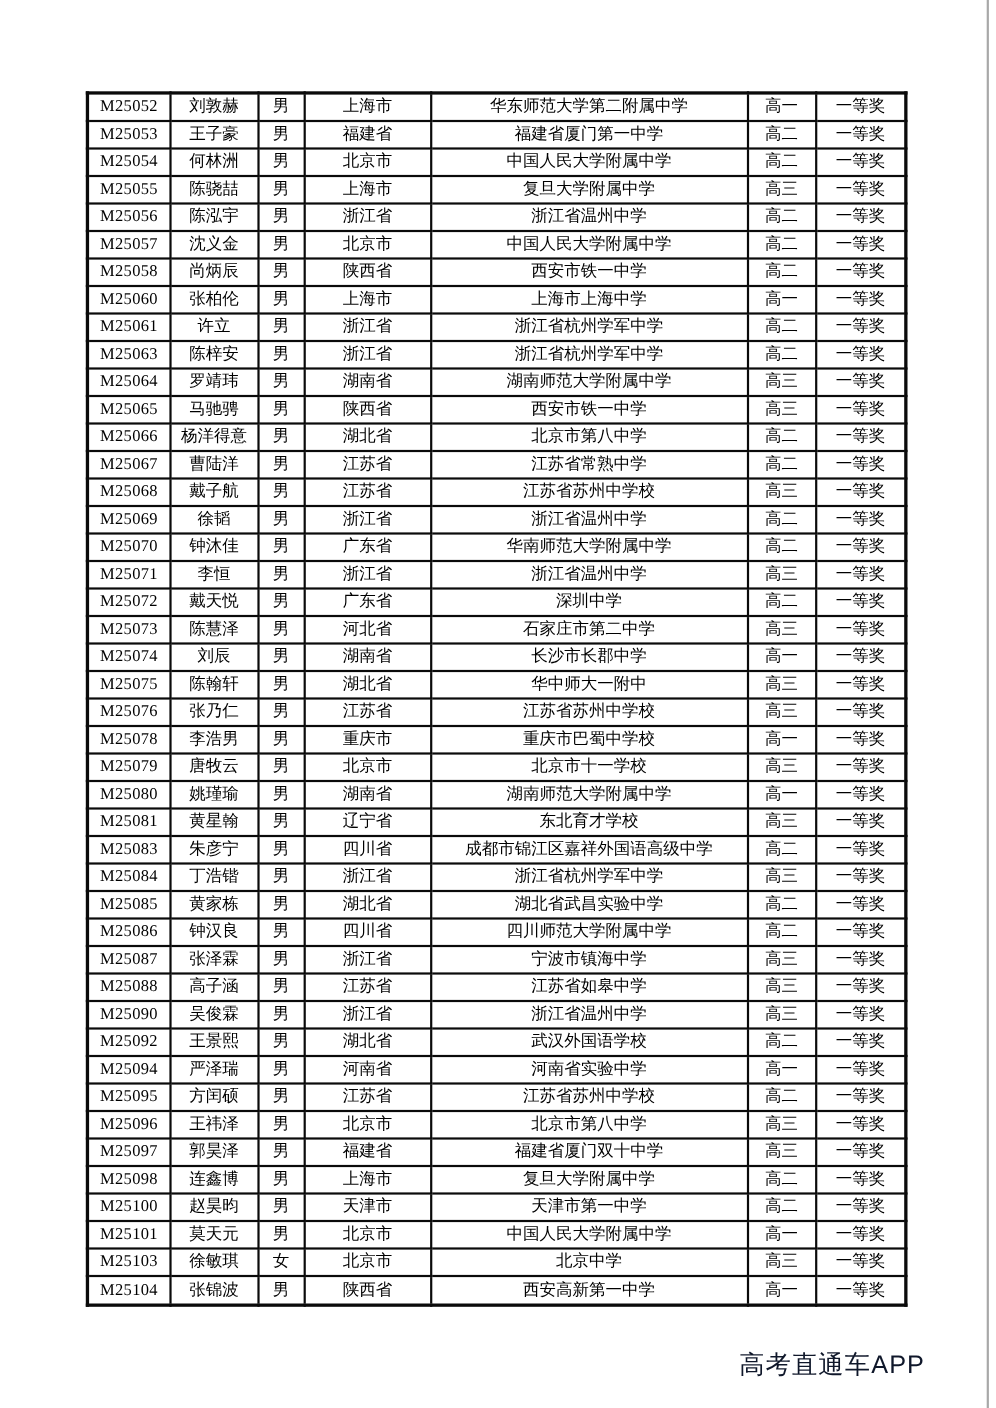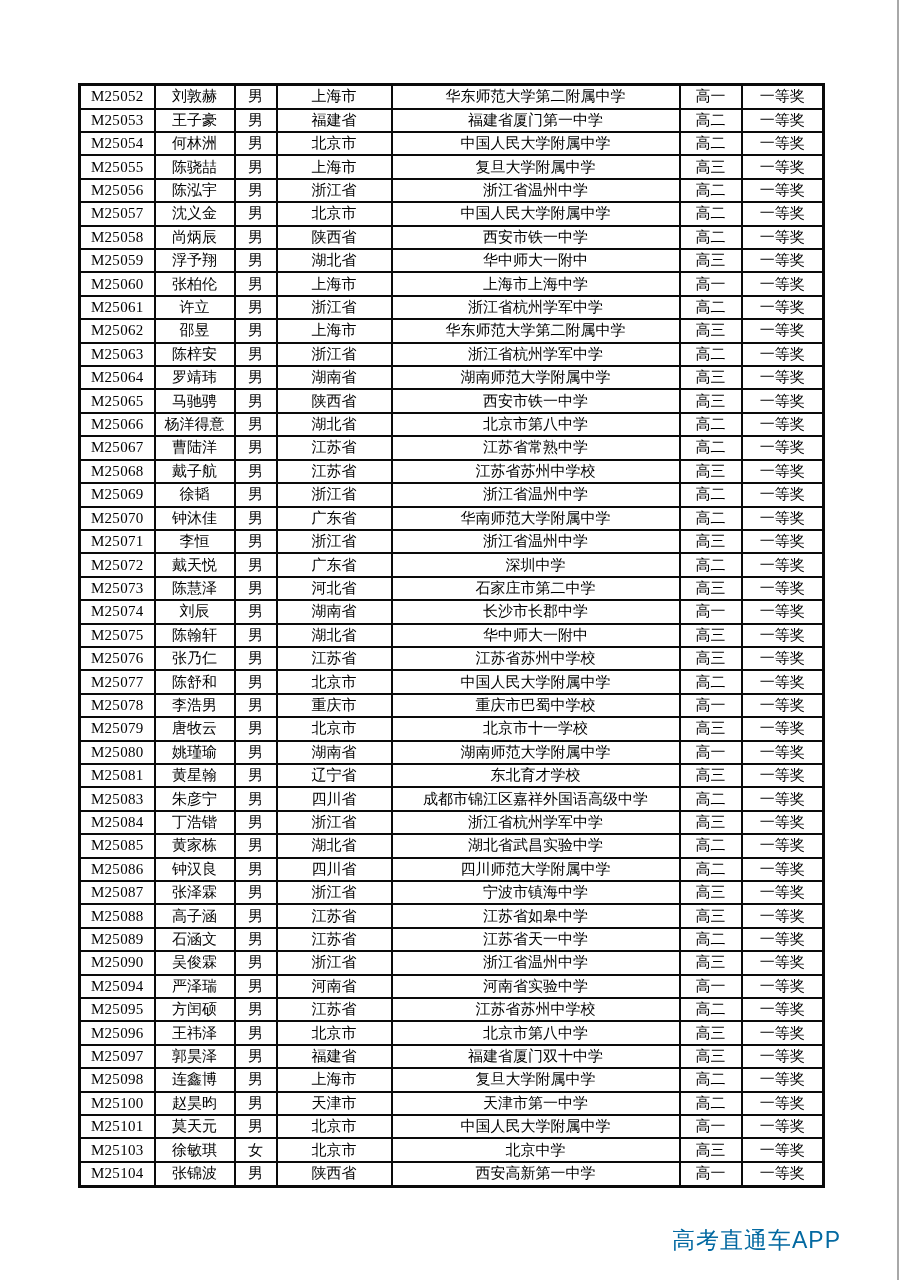--- a/index.html
+++ b/index.html
@@ -39,21 +39,21 @@
     left: 897px; top: 0;
     width: 2px; height: 1280px;
     background: #a8a8a8;
   }
   .watermark {
     position: absolute;
     top: 1225px;
     right: 24px;
     font-family: "Liberation Sans", "DejaVu Sans", sans-serif;
     font-size: 23px;
-    color: #0369a1;
+    color: #0f172a;
     letter-spacing: 1px;
   }
 </style>
 </head>
 <body>
 
 <div class="page">
 
   <div class="award-table-wrap">
     <table class="award-table">
@@ -124,214 +124,187 @@
           <tr>
             <td class="col-id">M25058</td>
             <td class="col-name">尚炳辰</td>
             <td class="col-gender">男</td>
             <td class="col-province">陕西省</td>
             <td class="col-school">西安市铁一中学</td>
             <td class="col-grade">高二</td>
             <td class="col-award">一等奖</td>
           </tr>
           <tr>
-            <td class="col-id">M25059</td>
-            <td class="col-name">浮予翔</td>
+            <td class="col-id">M25060</td>
+            <td class="col-name">张柏伦</td>
+            <td class="col-gender">男</td>
+            <td class="col-province">上海市</td>
+            <td class="col-school">上海市上海中学</td>
+            <td class="col-grade">高一</td>
+            <td class="col-award">一等奖</td>
+          </tr>
+          <tr>
+            <td class="col-id">M25061</td>
+            <td class="col-name">许立</td>
+            <td class="col-gender">男</td>
+            <td class="col-province">浙江省</td>
+            <td class="col-school">浙江省杭州学军中学</td>
+            <td class="col-grade">高二</td>
+            <td class="col-award">一等奖</td>
+          </tr>
+          <tr>
+            <td class="col-id">M25063</td>
+            <td class="col-name">陈梓安</td>
+            <td class="col-gender">男</td>
+            <td class="col-province">浙江省</td>
+            <td class="col-school">浙江省杭州学军中学</td>
+            <td class="col-grade">高二</td>
+            <td class="col-award">一等奖</td>
+          </tr>
+          <tr>
+            <td class="col-id">M25064</td>
+            <td class="col-name">罗靖玮</td>
+            <td class="col-gender">男</td>
+            <td class="col-province">湖南省</td>
+            <td class="col-school">湖南师范大学附属中学</td>
+            <td class="col-grade">高三</td>
+            <td class="col-award">一等奖</td>
+          </tr>
+          <tr>
+            <td class="col-id">M25065</td>
+            <td class="col-name">马驰骋</td>
+            <td class="col-gender">男</td>
+            <td class="col-province">陕西省</td>
+            <td class="col-school">西安市铁一中学</td>
+            <td class="col-grade">高三</td>
+            <td class="col-award">一等奖</td>
+          </tr>
+          <tr>
+            <td class="col-id">M25066</td>
+            <td class="col-name">杨洋得意</td>
+            <td class="col-gender">男</td>
+            <td class="col-province">湖北省</td>
+            <td class="col-school">北京市第八中学</td>
+            <td class="col-grade">高二</td>
+            <td class="col-award">一等奖</td>
+          </tr>
+          <tr>
+            <td class="col-id">M25067</td>
+            <td class="col-name">曹陆洋</td>
+            <td class="col-gender">男</td>
+            <td class="col-province">江苏省</td>
+            <td class="col-school">江苏省常熟中学</td>
+            <td class="col-grade">高二</td>
+            <td class="col-award">一等奖</td>
+          </tr>
+          <tr>
+            <td class="col-id">M25068</td>
+            <td class="col-name">戴子航</td>
+            <td class="col-gender">男</td>
+            <td class="col-province">江苏省</td>
+            <td class="col-school">江苏省苏州中学校</td>
+            <td class="col-grade">高三</td>
+            <td class="col-award">一等奖</td>
+          </tr>
+          <tr>
+            <td class="col-id">M25069</td>
+            <td class="col-name">徐韬</td>
+            <td class="col-gender">男</td>
+            <td class="col-province">浙江省</td>
+            <td class="col-school">浙江省温州中学</td>
+            <td class="col-grade">高二</td>
+            <td class="col-award">一等奖</td>
+          </tr>
+          <tr>
+            <td class="col-id">M25070</td>
+            <td class="col-name">钟沐佳</td>
+            <td class="col-gender">男</td>
+            <td class="col-province">广东省</td>
+            <td class="col-school">华南师范大学附属中学</td>
+            <td class="col-grade">高二</td>
+            <td class="col-award">一等奖</td>
+          </tr>
+          <tr>
+            <td class="col-id">M25071</td>
+            <td class="col-name">李恒</td>
+            <td class="col-gender">男</td>
+            <td class="col-province">浙江省</td>
+            <td class="col-school">浙江省温州中学</td>
+            <td class="col-grade">高三</td>
+            <td class="col-award">一等奖</td>
+          </tr>
+          <tr>
+            <td class="col-id">M25072</td>
+            <td class="col-name">戴天悦</td>
+            <td class="col-gender">男</td>
+            <td class="col-province">广东省</td>
+            <td class="col-school">深圳中学</td>
+            <td class="col-grade">高二</td>
+            <td class="col-award">一等奖</td>
+          </tr>
+          <tr>
+            <td class="col-id">M25073</td>
+            <td class="col-name">陈慧泽</td>
+            <td class="col-gender">男</td>
+            <td class="col-province">河北省</td>
+            <td class="col-school">石家庄市第二中学</td>
+            <td class="col-grade">高三</td>
+            <td class="col-award">一等奖</td>
+          </tr>
+          <tr>
+            <td class="col-id">M25074</td>
+            <td class="col-name">刘辰</td>
+            <td class="col-gender">男</td>
+            <td class="col-province">湖南省</td>
+            <td class="col-school">长沙市长郡中学</td>
+            <td class="col-grade">高一</td>
+            <td class="col-award">一等奖</td>
+          </tr>
+          <tr>
+            <td class="col-id">M25075</td>
+            <td class="col-name">陈翰轩</td>
             <td class="col-gender">男</td>
             <td class="col-province">湖北省</td>
             <td class="col-school">华中师大一附中</td>
             <td class="col-grade">高三</td>
             <td class="col-award">一等奖</td>
           </tr>
           <tr>
-            <td class="col-id">M25060</td>
-            <td class="col-name">张柏伦</td>
-            <td class="col-gender">男</td>
-            <td class="col-province">上海市</td>
-            <td class="col-school">上海市上海中学</td>
-            <td class="col-grade">高一</td>
-            <td class="col-award">一等奖</td>
-          </tr>
-          <tr>
-            <td class="col-id">M25061</td>
-            <td class="col-name">许立</td>
-            <td class="col-gender">男</td>
-            <td class="col-province">浙江省</td>
-            <td class="col-school">浙江省杭州学军中学</td>
-            <td class="col-grade">高二</td>
-            <td class="col-award">一等奖</td>
-          </tr>
-          <tr>
-            <td class="col-id">M25062</td>
-            <td class="col-name">邵昱</td>
-            <td class="col-gender">男</td>
-            <td class="col-province">上海市</td>
-            <td class="col-school">华东师范大学第二附属中学</td>
-            <td class="col-grade">高三</td>
-            <td class="col-award">一等奖</td>
-          </tr>
-          <tr>
-            <td class="col-id">M25063</td>
-            <td class="col-name">陈梓安</td>
-            <td class="col-gender">男</td>
-            <td class="col-province">浙江省</td>
-            <td class="col-school">浙江省杭州学军中学</td>
-            <td class="col-grade">高二</td>
-            <td class="col-award">一等奖</td>
-          </tr>
-          <tr>
-            <td class="col-id">M25064</td>
-            <td class="col-name">罗靖玮</td>
+            <td class="col-id">M25076</td>
+            <td class="col-name">张乃仁</td>
+            <td class="col-gender">男</td>
+            <td class="col-province">江苏省</td>
+            <td class="col-school">江苏省苏州中学校</td>
+            <td class="col-grade">高三</td>
+            <td class="col-award">一等奖</td>
+          </tr>
+          <tr>
+            <td class="col-id">M25078</td>
+            <td class="col-name">李浩男</td>
+            <td class="col-gender">男</td>
+            <td class="col-province">重庆市</td>
+            <td class="col-school">重庆市巴蜀中学校</td>
+            <td class="col-grade">高一</td>
+            <td class="col-award">一等奖</td>
+          </tr>
+          <tr>
+            <td class="col-id">M25079</td>
+            <td class="col-name">唐牧云</td>
+            <td class="col-gender">男</td>
+            <td class="col-province">北京市</td>
+            <td class="col-school">北京市十一学校</td>
+            <td class="col-grade">高三</td>
+            <td class="col-award">一等奖</td>
+          </tr>
+          <tr>
+            <td class="col-id">M25080</td>
+            <td class="col-name">姚瑾瑜</td>
             <td class="col-gender">男</td>
             <td class="col-province">湖南省</td>
             <td class="col-school">湖南师范大学附属中学</td>
-            <td class="col-grade">高三</td>
-            <td class="col-award">一等奖</td>
-          </tr>
-          <tr>
-            <td class="col-id">M25065</td>
-            <td class="col-name">马驰骋</td>
-            <td class="col-gender">男</td>
-            <td class="col-province">陕西省</td>
-            <td class="col-school">西安市铁一中学</td>
-            <td class="col-grade">高三</td>
-            <td class="col-award">一等奖</td>
-          </tr>
-          <tr>
-            <td class="col-id">M25066</td>
-            <td class="col-name">杨洋得意</td>
-            <td class="col-gender">男</td>
-            <td class="col-province">湖北省</td>
-            <td class="col-school">北京市第八中学</td>
-            <td class="col-grade">高二</td>
-            <td class="col-award">一等奖</td>
-          </tr>
-          <tr>
-            <td class="col-id">M25067</td>
-            <td class="col-name">曹陆洋</td>
-            <td class="col-gender">男</td>
-            <td class="col-province">江苏省</td>
-            <td class="col-school">江苏省常熟中学</td>
-            <td class="col-grade">高二</td>
-            <td class="col-award">一等奖</td>
-          </tr>
-          <tr>
-            <td class="col-id">M25068</td>
-            <td class="col-name">戴子航</td>
-            <td class="col-gender">男</td>
-            <td class="col-province">江苏省</td>
-            <td class="col-school">江苏省苏州中学校</td>
-            <td class="col-grade">高三</td>
-            <td class="col-award">一等奖</td>
-          </tr>
-          <tr>
-            <td class="col-id">M25069</td>
-            <td class="col-name">徐韬</td>
-            <td class="col-gender">男</td>
-            <td class="col-province">浙江省</td>
-            <td class="col-school">浙江省温州中学</td>
-            <td class="col-grade">高二</td>
-            <td class="col-award">一等奖</td>
-          </tr>
-          <tr>
-            <td class="col-id">M25070</td>
-            <td class="col-name">钟沐佳</td>
-            <td class="col-gender">男</td>
-            <td class="col-province">广东省</td>
-            <td class="col-school">华南师范大学附属中学</td>
-            <td class="col-grade">高二</td>
-            <td class="col-award">一等奖</td>
-          </tr>
-          <tr>
-            <td class="col-id">M25071</td>
-            <td class="col-name">李恒</td>
-            <td class="col-gender">男</td>
-            <td class="col-province">浙江省</td>
-            <td class="col-school">浙江省温州中学</td>
-            <td class="col-grade">高三</td>
-            <td class="col-award">一等奖</td>
-          </tr>
-          <tr>
-            <td class="col-id">M25072</td>
-            <td class="col-name">戴天悦</td>
-            <td class="col-gender">男</td>
-            <td class="col-province">广东省</td>
-            <td class="col-school">深圳中学</td>
-            <td class="col-grade">高二</td>
-            <td class="col-award">一等奖</td>
-          </tr>
-          <tr>
-            <td class="col-id">M25073</td>
-            <td class="col-name">陈慧泽</td>
-            <td class="col-gender">男</td>
-            <td class="col-province">河北省</td>
-            <td class="col-school">石家庄市第二中学</td>
-            <td class="col-grade">高三</td>
-            <td class="col-award">一等奖</td>
-          </tr>
-          <tr>
-            <td class="col-id">M25074</td>
-            <td class="col-name">刘辰</td>
-            <td class="col-gender">男</td>
-            <td class="col-province">湖南省</td>
-            <td class="col-school">长沙市长郡中学</td>
-            <td class="col-grade">高一</td>
-            <td class="col-award">一等奖</td>
-          </tr>
-          <tr>
-            <td class="col-id">M25075</td>
-            <td class="col-name">陈翰轩</td>
-            <td class="col-gender">男</td>
-            <td class="col-province">湖北省</td>
-            <td class="col-school">华中师大一附中</td>
-            <td class="col-grade">高三</td>
-            <td class="col-award">一等奖</td>
-          </tr>
-          <tr>
-            <td class="col-id">M25076</td>
-            <td class="col-name">张乃仁</td>
-            <td class="col-gender">男</td>
-            <td class="col-province">江苏省</td>
-            <td class="col-school">江苏省苏州中学校</td>
-            <td class="col-grade">高三</td>
-            <td class="col-award">一等奖</td>
-          </tr>
-          <tr>
-            <td class="col-id">M25077</td>
-            <td class="col-name">陈舒和</td>
-            <td class="col-gender">男</td>
-            <td class="col-province">北京市</td>
-            <td class="col-school">中国人民大学附属中学</td>
-            <td class="col-grade">高二</td>
-            <td class="col-award">一等奖</td>
-          </tr>
-          <tr>
-            <td class="col-id">M25078</td>
-            <td class="col-name">李浩男</td>
-            <td class="col-gender">男</td>
-            <td class="col-province">重庆市</td>
-            <td class="col-school">重庆市巴蜀中学校</td>
-            <td class="col-grade">高一</td>
-            <td class="col-award">一等奖</td>
-          </tr>
-          <tr>
-            <td class="col-id">M25079</td>
-            <td class="col-name">唐牧云</td>
-            <td class="col-gender">男</td>
-            <td class="col-province">北京市</td>
-            <td class="col-school">北京市十一学校</td>
-            <td class="col-grade">高三</td>
-            <td class="col-award">一等奖</td>
-          </tr>
-          <tr>
-            <td class="col-id">M25080</td>
-            <td class="col-name">姚瑾瑜</td>
-            <td class="col-gender">男</td>
-            <td class="col-province">湖南省</td>
-            <td class="col-school">湖南师范大学附属中学</td>
             <td class="col-grade">高一</td>
             <td class="col-award">一等奖</td>
           </tr>
           <tr>
             <td class="col-id">M25081</td>
             <td class="col-name">黄星翰</td>
             <td class="col-gender">男</td>
             <td class="col-province">辽宁省</td>
             <td class="col-school">东北育才学校</td>
             <td class="col-grade">高三</td>
@@ -385,35 +358,35 @@
           <tr>
             <td class="col-id">M25088</td>
             <td class="col-name">高子涵</td>
             <td class="col-gender">男</td>
             <td class="col-province">江苏省</td>
             <td class="col-school">江苏省如皋中学</td>
             <td class="col-grade">高三</td>
             <td class="col-award">一等奖</td>
           </tr>
           <tr>
-            <td class="col-id">M25089</td>
-            <td class="col-name">石涵文</td>
-            <td class="col-gender">男</td>
-            <td class="col-province">江苏省</td>
-            <td class="col-school">江苏省天一中学</td>
-            <td class="col-grade">高二</td>
-            <td class="col-award">一等奖</td>
-          </tr>
-          <tr>
             <td class="col-id">M25090</td>
             <td class="col-name">吴俊霖</td>
             <td class="col-gender">男</td>
             <td class="col-province">浙江省</td>
             <td class="col-school">浙江省温州中学</td>
             <td class="col-grade">高三</td>
+            <td class="col-award">一等奖</td>
+          </tr>
+          <tr>
+            <td class="col-id">M25092</td>
+            <td class="col-name">王景熙</td>
+            <td class="col-gender">男</td>
+            <td class="col-province">湖北省</td>
+            <td class="col-school">武汉外国语学校</td>
+            <td class="col-grade">高二</td>
             <td class="col-award">一等奖</td>
           </tr>
           <tr>
             <td class="col-id">M25094</td>
             <td class="col-name">严泽瑞</td>
             <td class="col-gender">男</td>
             <td class="col-province">河南省</td>
             <td class="col-school">河南省实验中学</td>
             <td class="col-grade">高一</td>
             <td class="col-award">一等奖</td>

